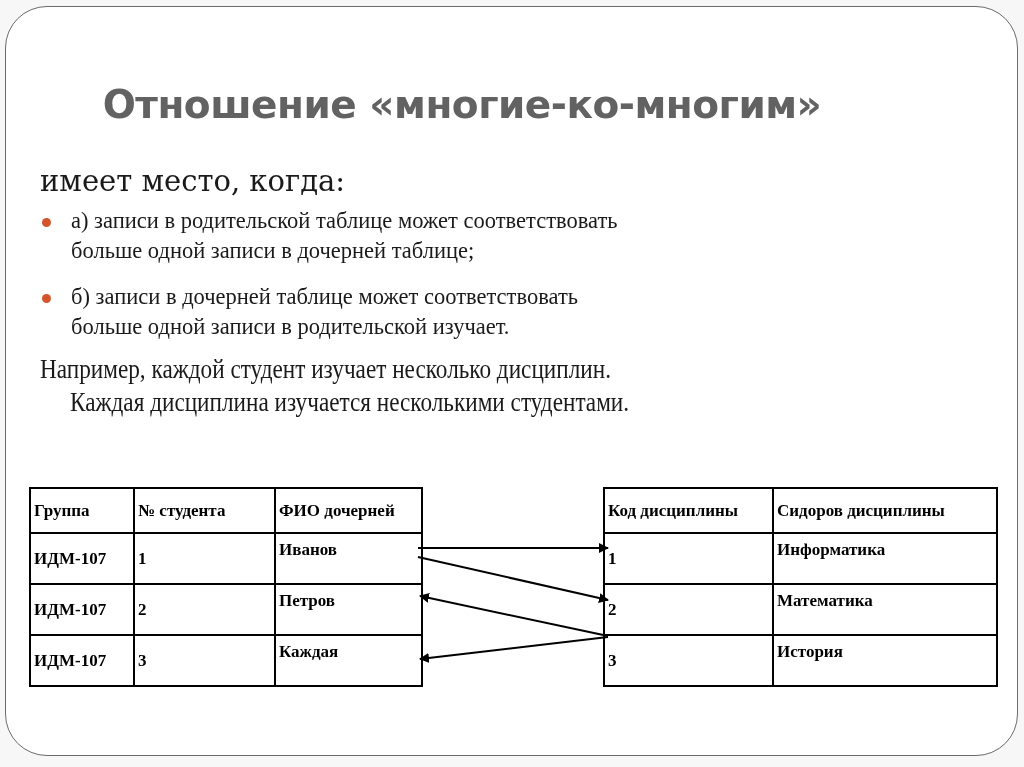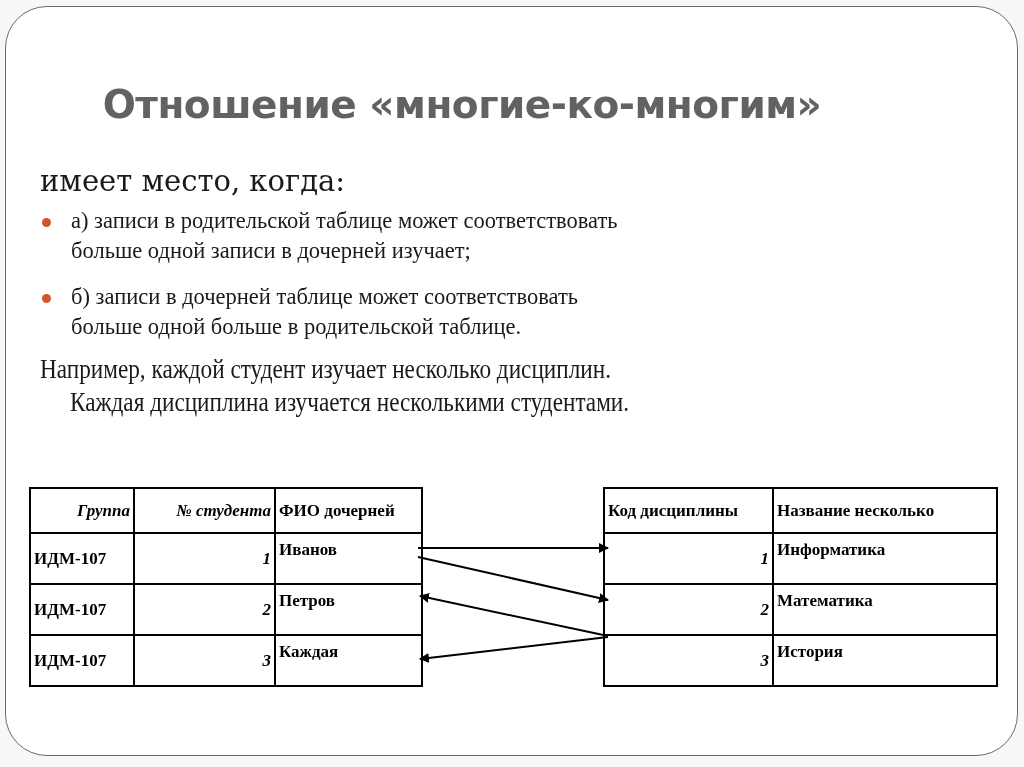--- a/index.html
+++ b/index.html
@@ -33,43 +33,43 @@
     transform-origin: left top;
   }
   table.db {
     position: absolute; border-collapse: collapse;
     font-family: "Liberation Serif", serif; font-weight: bold; font-size: 17px; color: #000;
   }
   table.db td {
     border: 2px solid #000; height: 43px; padding: 0 3px; vertical-align: middle;
     white-space: nowrap;
   }
-  table.db td.center { text-align: right; font-style: italic; }
+  table.db td.center { text-align: left; }
   table.db td.name { vertical-align: top; padding-top: 6px; margin-left: 26px; }
   svg.arrows { position: absolute; left: 0; top: 0; }
 </style>
 </head>
 <body>
 
 <div class="slide-frame"></div>
 
 <div class="title">Отношение «многие-ко-многим»</div>
 
 <div class="body-text" style="top:166px;">имеет место, когда:</div>
 
 <div class="bullet-row" style="top:206px;">
   <span class="bullet-dot"></span>
   <span class="bullet-text" style="top:0;">а) записи в родительской таблице может соответствовать</span>
-  <span class="bullet-text" style="top:30px;">больше одной записи в дочерней изучает;</span>
+  <span class="bullet-text" style="top:30px;">больше одной записи в дочерней таблице;</span>
 </div>
 
 <div class="bullet-row" style="top:282px;">
   <span class="bullet-dot"></span>
   <span class="bullet-text" style="top:0;">б) записи в дочерней таблице может соответствовать</span>
-  <span class="bullet-text" style="top:30px;">больше одной больше в родительской таблице.</span>
+  <span class="bullet-text" style="top:30px;">больше одной записи в родительской изучает.</span>
 </div>
 
 <div class="example" style="top:354px; transform: scaleX(0.86);">Например, каждой студент изучает несколько дисциплин.</div>
 <div class="example" style="top:387px; left:70px; transform: scaleX(0.86);">Каждая дисциплина изучается несколькими студентами.</div>
 
 <table class="db" style="left:29px; top:487px; width:394px;">
   <tbody>
       <tr>
     <td class="center" style="width:96px;">Группа</td>
     <td class="center" style="width:133px;">№ студента</td>
@@ -90,21 +90,21 @@
     <td class="center">3</td>
     <td class="name">Каждая</td>
   </tr>
 </tbody>
   </table>
 
 <table class="db" style="left:603px; top:487px; width:395px;">
   <tbody>
       <tr>
     <td style="width:161px;">Код дисциплины</td>
-    <td>Название несколько</td>
+    <td>Сидоров дисциплины</td>
   </tr>
   <tr>
     <td class="center">1</td>
     <td class="name">Информатика</td>
   </tr>
   <tr>
     <td class="center">2</td>
     <td class="name">Математика</td>
   </tr>
   <tr>

